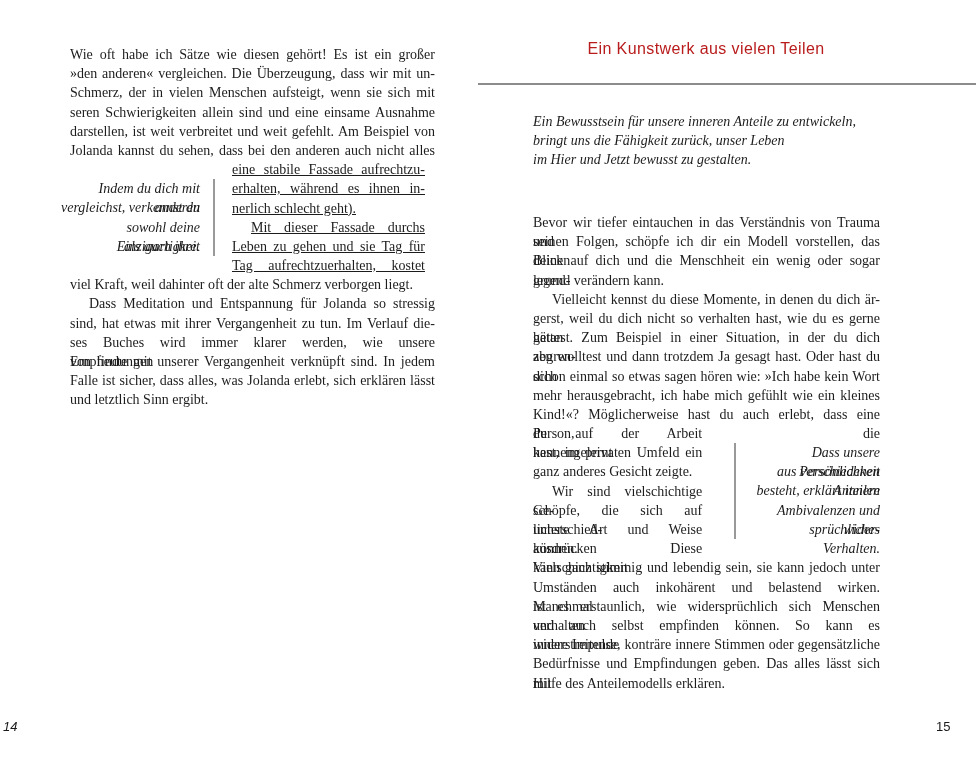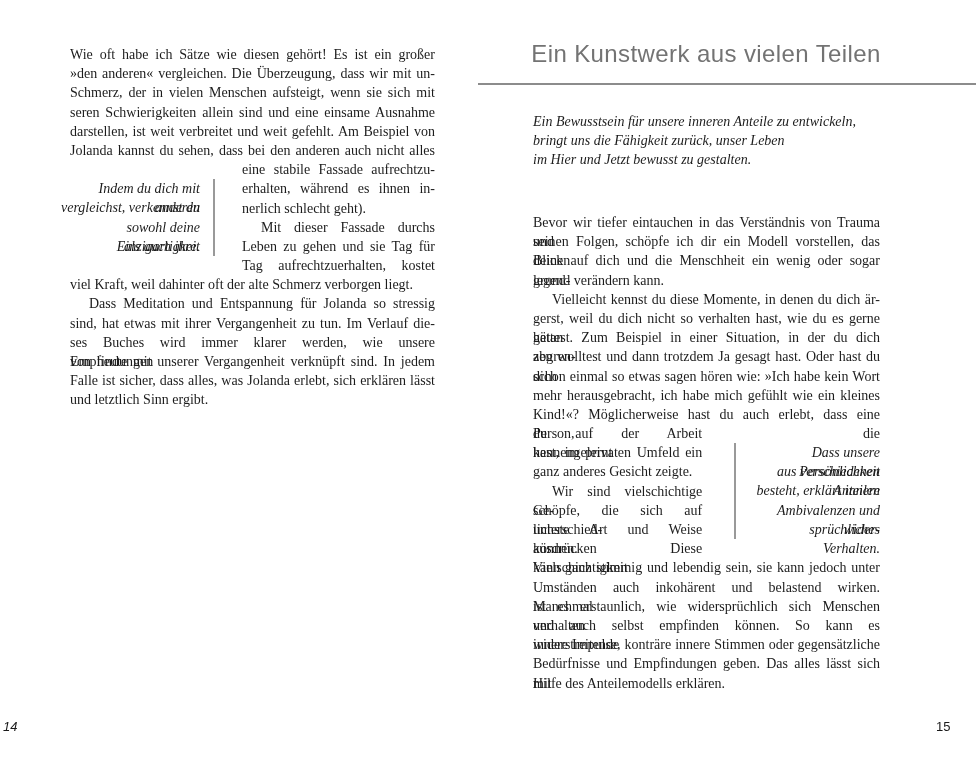--- a/index.html
+++ b/index.html
@@ -29,34 +29,34 @@
   .left-body > .fullblock { margin-left: 20px; width: 365px; }
   .mid-row { display: flex; }
   .lq-wrap { width: 165px; box-sizing: border-box; }
   .pq { font-style: italic; }
   .pq-left {
     margin-top: 19px;
     border-right: 2px solid #999999;
     padding-right: 13px;
   }
   .pq-left .tline { text-align: right; }
-  .narrow-left { width: 193px; margin-left: 27px; }
+  .narrow-left { width: 193px; margin-left: 17px; text-decoration: underline; }
 
   
   .chapter-title {
     position: absolute;
     top: 40px;
     left: 706px;
     transform: translateX(-50%);
     white-space: nowrap;
     font-family: "Liberation Sans", sans-serif;
     font-weight: 400;
-    font-size: 24px;
+    font-size: 16px;
     letter-spacing: 0.4px;
-    color: #737373;
+    color: #b91c1c;
   }
   .title-rule {
     position: absolute;
     left: 478px;
     top: 83px;
     width: 498px;
     height: 2px;
     background: #8c8c8c;
   }
   .epigraph {

